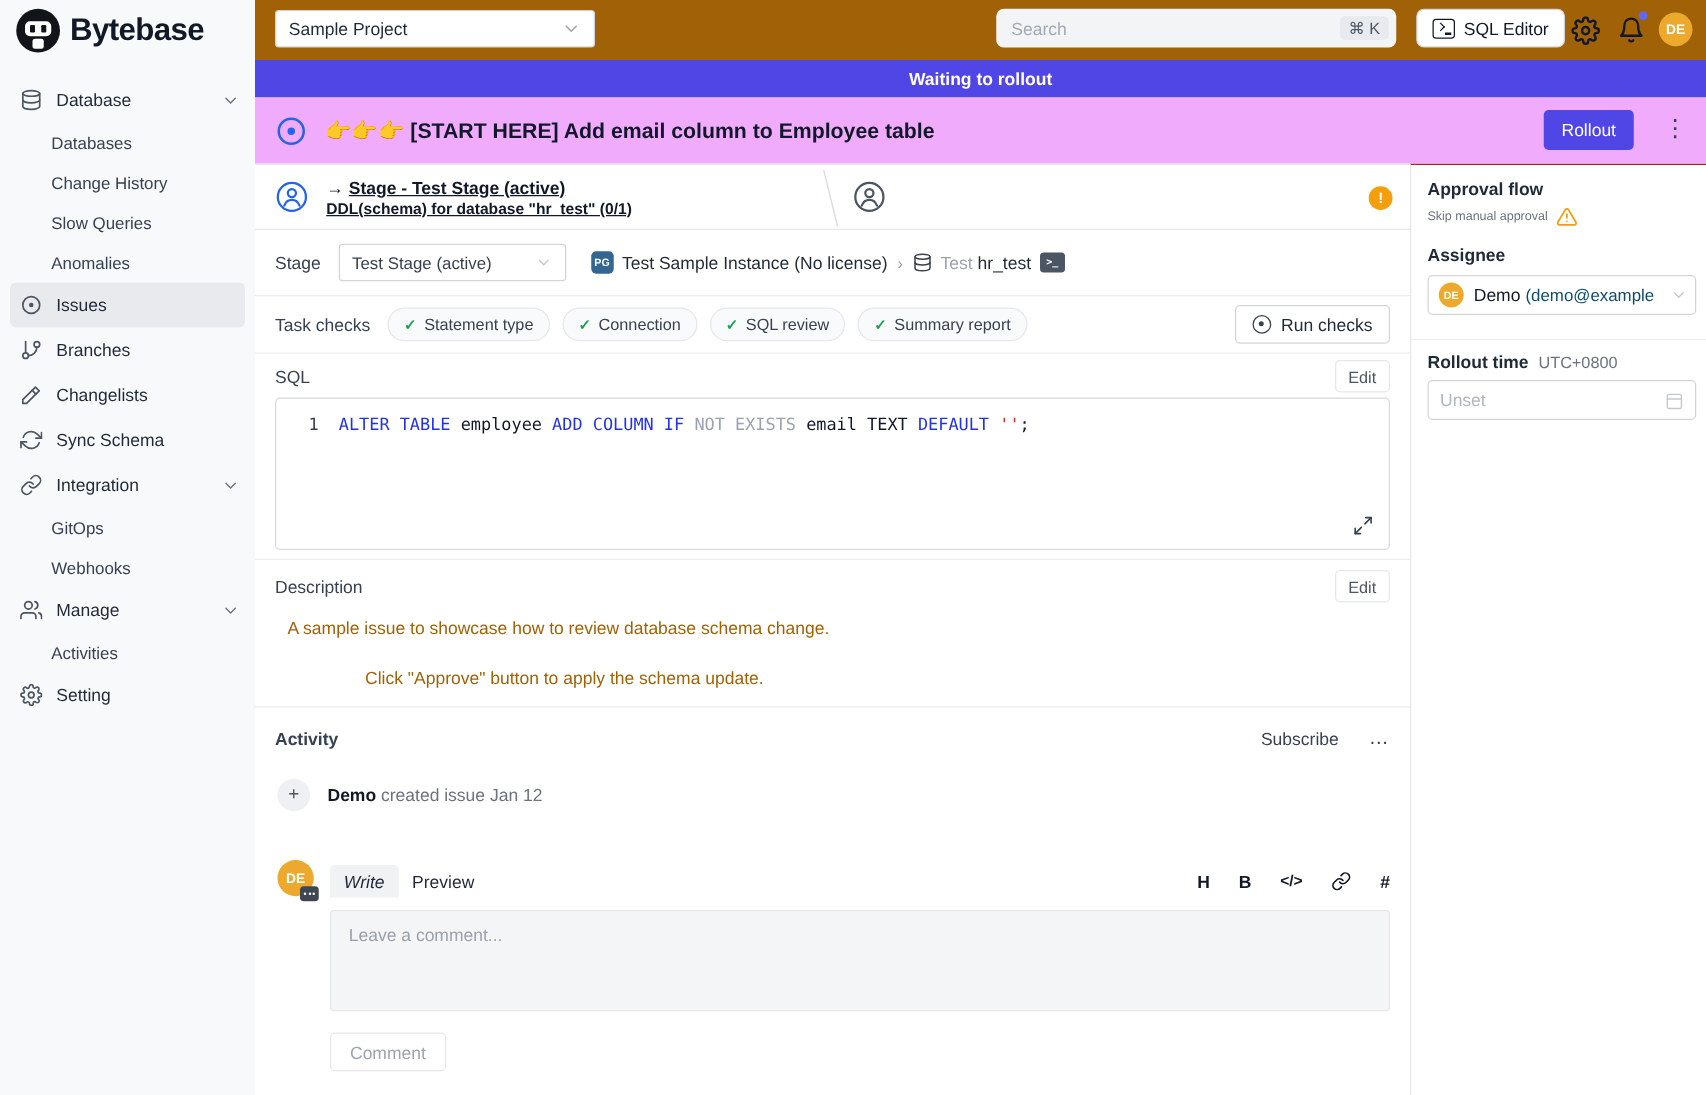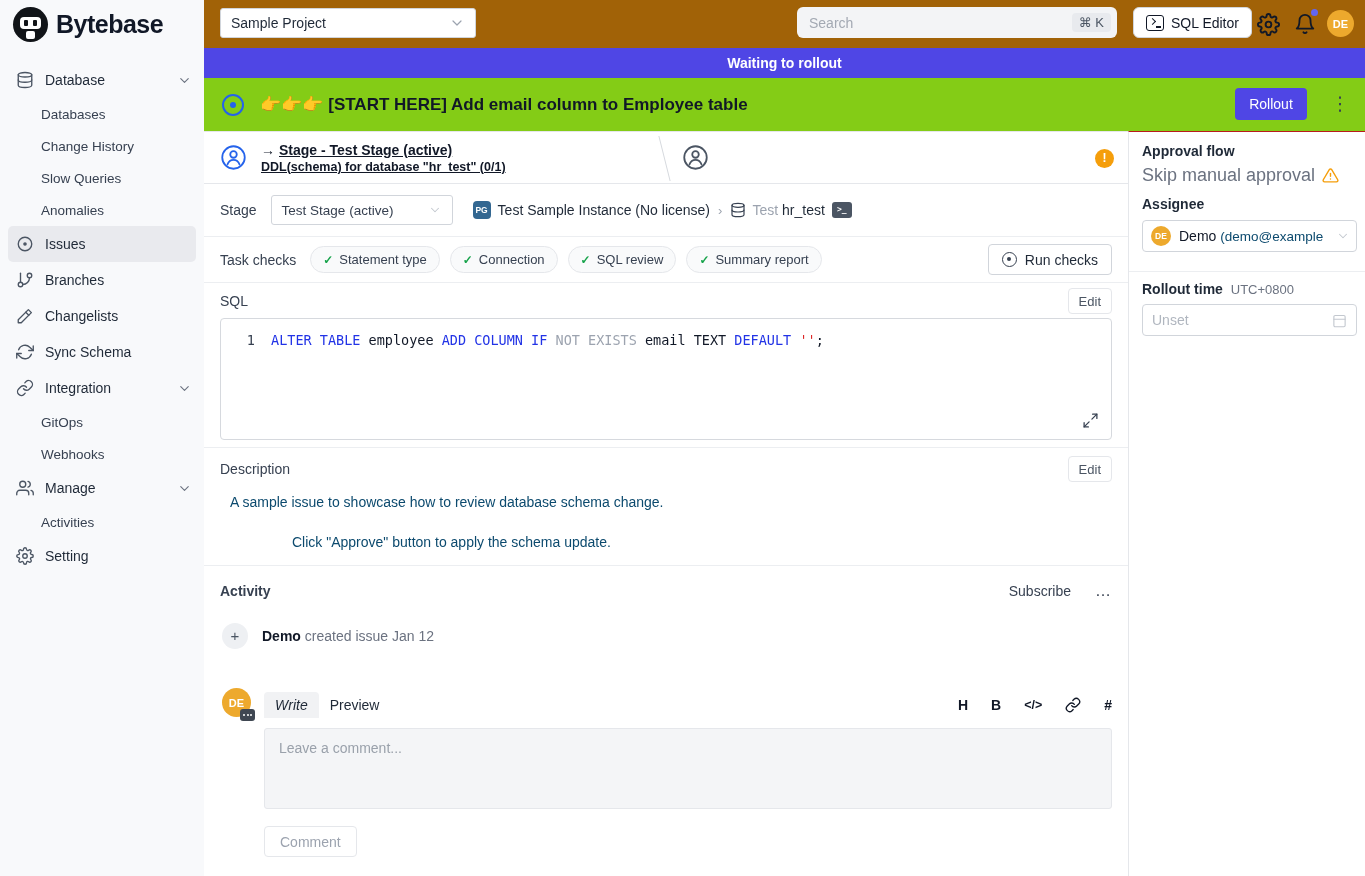--- a/index.html
+++ b/index.html
@@ -36,21 +36,21 @@
   
   .sidebar { position:absolute; left:0; top:48px; bottom:0; width:204px; background:#f8f9fb; padding-top:14px; }
   .side-item { display:flex; align-items:center; height:36px; padding:0 12px 0 16px; font-size:14px; font-weight:500; color:#1f2937; gap:11px; }
   .side-sub { display:flex; align-items:center; height:32px; padding-left:41px; font-size:13.5px; color:#374151; }
   .side-item .lbl { flex:1; }
   .side-item.selected { background:#e9eaee; border-radius:5px; margin:0 8px; padding-left:8px; }
   .chev { flex:none; }
 
   
   .banner { position:absolute; left:204px; top:48px; width:1161px; height:30px; background:#4f46e5; color:#fff; font-size:14px; font-weight:600; text-align:center; line-height:30px; }
-  .title-row { position:absolute; left:204px; top:78px; width:1161px; height:53px; background:#84cc16; display:flex; align-items:center; }
+  .title-row { position:absolute; left:204px; top:78px; width:1161px; height:53px; background:#f0abfc; display:flex; align-items:center; }
   .issue-status { width:22px; height:22px; border:2px solid #2563eb; border-radius:50%; margin-left:18px; position:relative; flex:none; }
   .issue-status:after { content:""; position:absolute; left:6px; top:6px; width:6px; height:6px; border-radius:50%; background:#2563eb; }
   .issue-title { font-size:17px; font-weight:700; color:#111827; margin-left:16px; }
   .rollout-btn { position:absolute; left:1031px; top:10px; width:72px; height:32px; background:#4f46e5; color:#fff; border:none; border-radius:4px; font-size:14px; font-family:"Liberation Sans",sans-serif; }
   .kebab { position:absolute; left:1122px; top:7px; width:28px; height:38px; font-size:19px; color:#374151; text-align:center; line-height:38px; letter-spacing:0; }
 
   
   .main { position:absolute; left:204px; top:131px; width:924px; bottom:0; background:#fff; }
   .stage-cards { position:absolute; left:0; top:0; right:0; height:53px; border-top:1px solid #e5e7eb; border-bottom:1px solid #e5e7eb; }
   .stage-card { position:absolute; top:0; height:100%; display:flex; align-items:center; gap:14px; }
@@ -95,21 +95,21 @@
   .code-line { display:flex; padding-top:13px; font-family:"DejaVu Sans Mono","Liberation Mono",monospace; font-size:13.5px; }
   .lineno { width:34px; text-align:right; color:#374151; margin-right:16px; flex:none; }
   .tok-kw { color:#2233e6; }
   .tok-plain { color:#111827; }
   .tok-muted { color:#9ca3af; }
   .tok-str { color:#dc2626; }
   .expand-ic { position:absolute; right:12px; bottom:10px; }
 
   .divider { position:absolute; left:0; right:0; height:1px; background:#eceef1; }
   .desc-head { top:325px; }
-  .desc-line { position:absolute; font-size:14px; color:#0c4a6e;text-align:right; }
+  .desc-line { position:absolute; font-size:14px; color:#a16207;text-align:right; }
   .activity-head { top:447px; }
   .activity-title { font-size:14px; font-weight:600; color:#374151; }
   .subscribe { font-size:14px; color:#374151; margin-right:24px; }
   .ellipsis-btn { font-size:16px; color:#374151; letter-spacing:1px; }
   .act-entry { position:absolute; left:18px; top:492px; display:flex; align-items:center; gap:14px; }
   .plus-circle { width:26px; height:26px; border-radius:50%; background:#eef0f3; color:#4b5563; font-size:15px; text-align:center; line-height:25px; }
   .act-text { font-size:14px; color:#6b7280; }
   .act-actor { font-weight:700; color:#111827; }
 
   .cm-avatar { position:absolute; left:18px; top:557px; width:29px; height:29px; border-radius:50%; background:#eda92d; color:#fff; font-size:11px; font-weight:700; display:flex; align-items:center; justify-content:center; }
@@ -121,21 +121,21 @@
   .cm-toolbar { position:absolute; right:16px; top:560px; height:27px; display:flex; align-items:center; gap:23px; }
   .tb { font-size:14px; font-weight:700; color:#111827; font-family:"Liberation Sans",sans-serif; }
   .tb.code { font-size:12.5px; }
   .cm-textarea { position:absolute; left:60px; right:16px; top:597px; height:81px; background:#f4f5f7; border:1px solid #e5e7eb; border-radius:3px; padding:11px 14px; font-size:14px; font-family:"Liberation Sans",sans-serif; color:#374151; resize:none; }
   .cm-textarea::placeholder { color:#9aa1ab; }
   .comment-btn { position:absolute; left:60px; top:695px; height:31px; padding:0 15px; border:1px solid #e5e7eb; border-radius:4px; background:#fff; font-size:14px; color:#9ca3af; font-family:"Liberation Sans",sans-serif; }
 
   
   .rpanel { position:absolute; left:1128px; top:131px; width:237px; bottom:0; background:#fff; border-left:1px solid #e5e7eb; border-top:1px solid #b91c1c; }
   .rp-label { position:absolute; left:13px; font-size:14px; font-weight:700; color:#1f2937; }
-  .rp-sub { position:absolute; left:13px; font-size:18px; color:#6b7280; display:flex; align-items:center; gap:7px; }
+  .rp-sub { position:absolute; left:13px; font-size:10px; color:#6b7280; display:flex; align-items:center; gap:7px; }
   .rp-select { position:absolute; left:13px; right:8px; height:32px; border:1px solid #d1d5db; border-radius:4px; display:flex; align-items:center; padding:0 6px 0 8px; overflow:hidden; }
   .rp-avatar { width:20px; height:20px; border-radius:50%; background:#eda92d; color:#fff; font-size:8.5px; font-weight:700; display:flex; align-items:center; justify-content:center; flex:none; margin-right:8px; }
   .rp-name { font-size:14px; color:#111827; white-space:nowrap; }
   .rp-email { font-size:13.5px; color:#0c4a6e; white-space:nowrap; margin-left:4px; }
   .rp-divider { position:absolute; left:0; right:0; height:1px; background:#eceef1; }
   .tz { font-weight:400; color:#6b7280; font-size:13px; margin-left:4px; }
   .rp-date { position:absolute; left:13px; right:8px; height:32px; border:1px solid #d1d5db; border-radius:4px; display:flex; align-items:center; padding:0 9px; }
   .rp-date .ph { flex:1; font-size:14px; color:#b0b6bf; }
 </style>
 </head>

